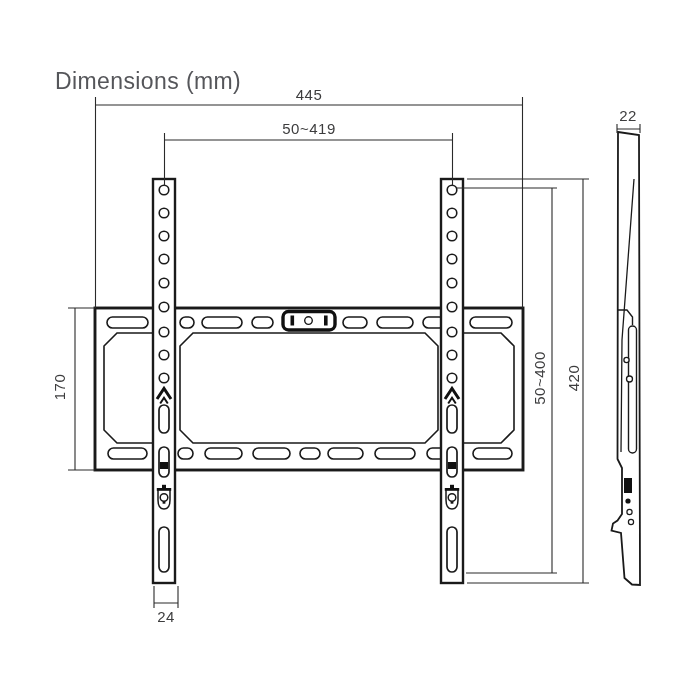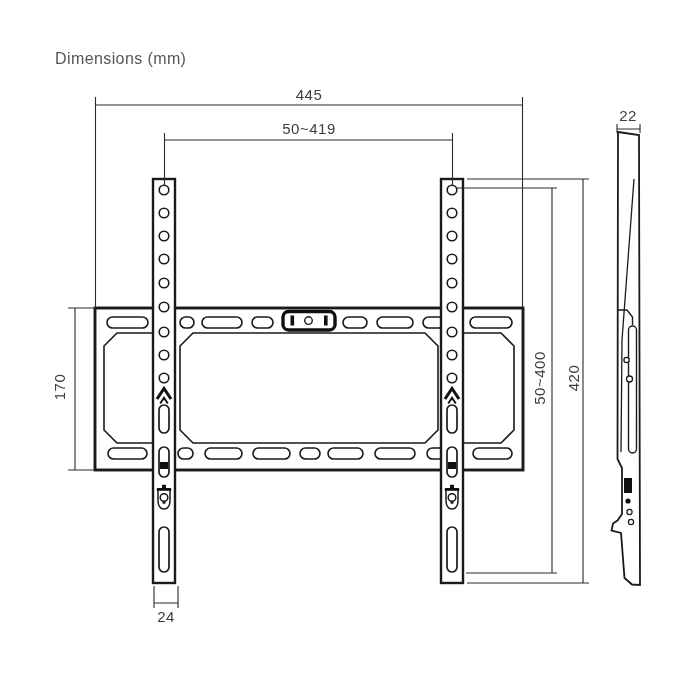--- a/index.html
+++ b/index.html
@@ -1,18 +1,18 @@
 <!DOCTYPE html>
 <html><head>
 <meta charset="utf-8">
 <style>
   html,body{margin:0;padding:0;background:#ffffff;}
   .canvas{position:relative;width:700px;height:700px;background:#ffffff;overflow:hidden;
           font-family:"Liberation Sans", sans-serif;}
-  .title{position:absolute;left:55px;top:50px;font-size:16px;letter-spacing:.4px;color:#55565a;}
+  .title{position:absolute;left:55px;top:68px;font-size:23px;letter-spacing:.4px;color:#55565a;}
   svg{position:absolute;left:0;top:0;}
   .draw{stroke:#1a1a1a;fill:none;}
   .dimline{stroke:#2a2a2a;stroke-width:1.1;fill:none;}
   .dimtxt{font-family:"Liberation Sans",sans-serif;font-size:15px;fill:#3d3d3e;letter-spacing:.5px;}
 </style>
 </head>
 <body>
 
 <div class="canvas">
 

